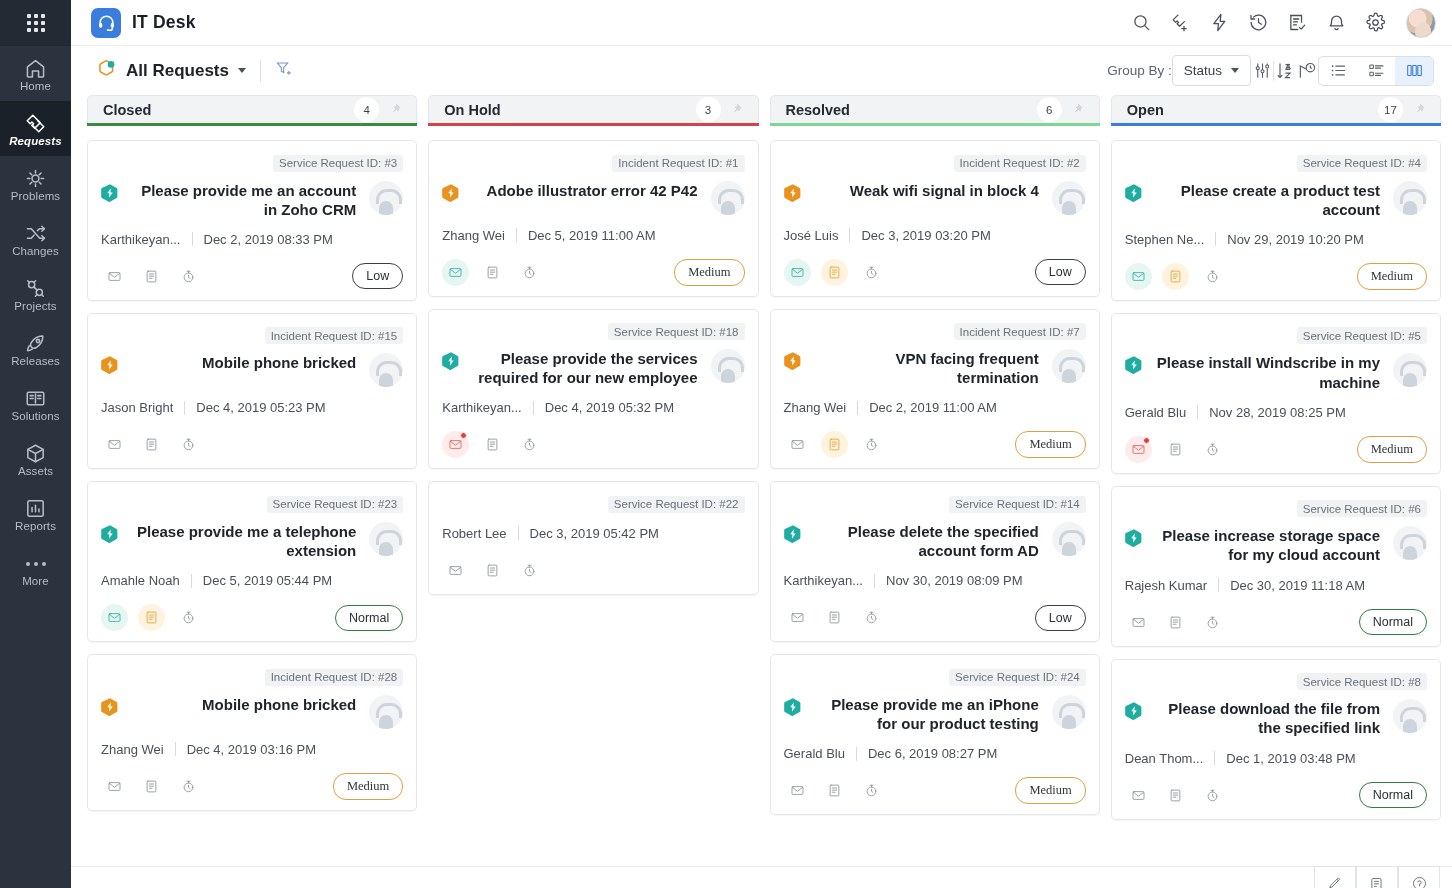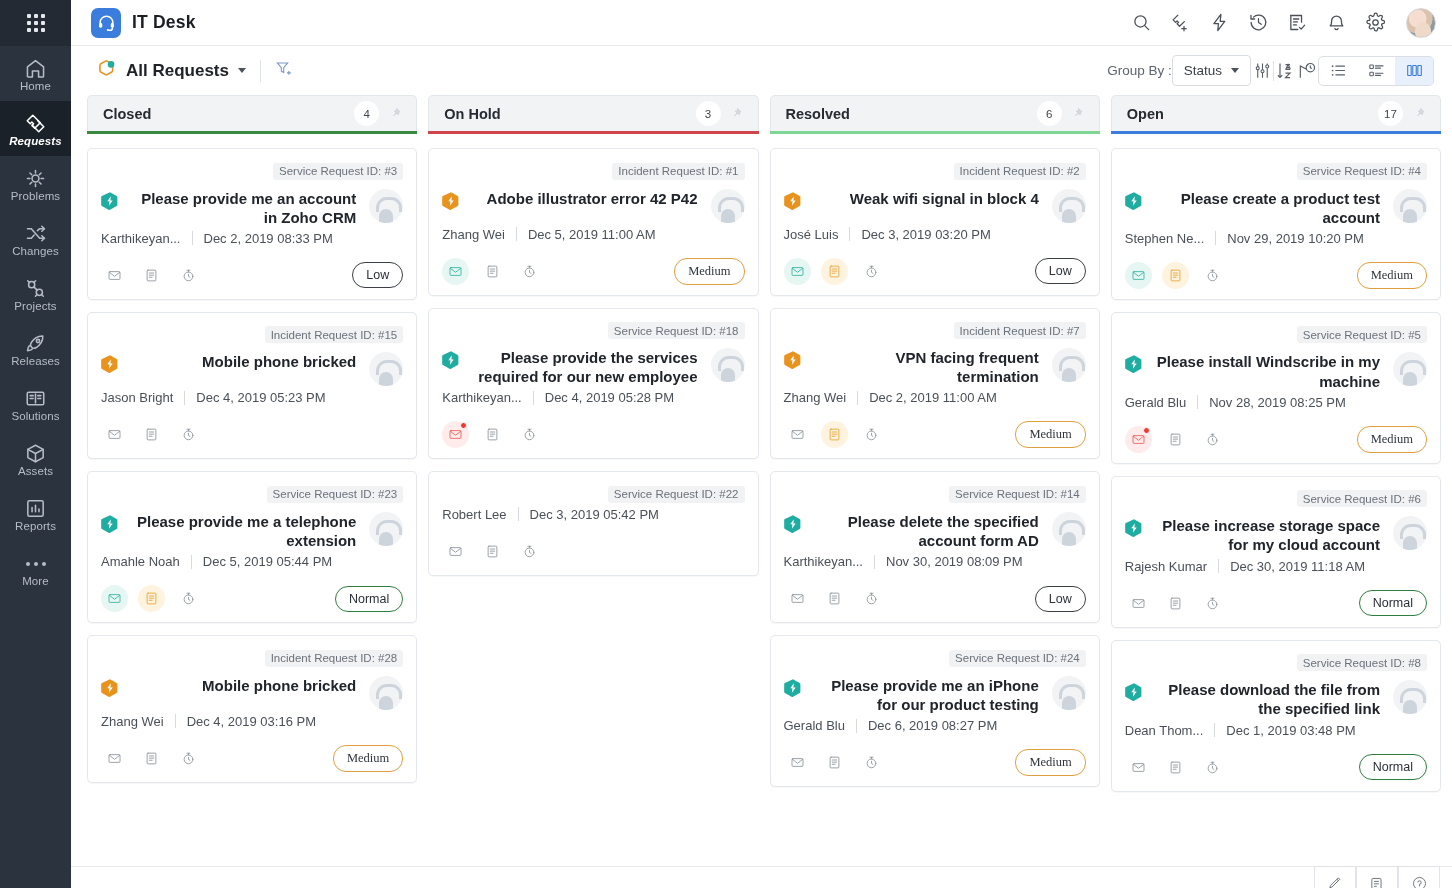--- a/index.html
+++ b/index.html
@@ -110,21 +110,21 @@
   
   #board {
     flex: 1; display: flex; gap: 11px;
     padding: 0 11px 0 16px; min-height: 0;
     background:#fff;
   }
   .column { flex: 1 1 0; min-width:0; display: flex; flex-direction: column; }
   .col-head {
     background: #f1f3f5; border: 1px solid #e3e6ea; border-bottom: none;
     border-radius: 5px 5px 0 0;
-    height: 36px; display: flex; align-items: center;
+    height: 28px; display: flex; align-items: center;
     padding: 0 11px 0 15px; position: relative;
   }
   .col-title { font-size: 14.5px; font-weight: bold; color: #262b32; }
   .col-count {
     margin-left: auto;
     width: 25px; height: 25px; border-radius: 50%; background: #fff;
     display: flex; align-items: center; justify-content: center;
     font-size: 11.5px; color: #3f454d;
   }
   .col-pin { margin-left: 11px; width: 15px; height: 15px; display:flex; align-items:center; justify-content:center; cursor:pointer; }
@@ -157,21 +157,21 @@
     background: #f1f3f5; position: relative; overflow: hidden;
   }
   .card-av::before {
     content:""; position:absolute; left:7px; top:8px; width:20px; height:12px;
     border: 3px solid #cdd4db; border-bottom: none; border-radius: 11px 11px 0 0;
   }
   .card-av::after {
     content:""; position:absolute; left:10px; top:20px; width:14px; height:14px;
     background:#cdd4db; border-radius: 7px 7px 0 0;
   }
-  .card-meta { margin-top: 4px; display: flex; align-items: center; font-size: 13px; color: #4a5058; }
+  .card-meta { margin-top: 13px; display: flex; align-items: center; font-size: 13px; color: #4a5058; }
   .meta-sep { width:1px; height:14px; background:#d7dbe0; margin: 0 11px; }
   .card-foot { margin-top: 16px; display: flex; align-items: center; }
   .foot-icons { display: flex; align-items: center; gap: 10px; }
   .fico {
     width: 27px; height: 27px; border-radius: 50%;
     display: flex; align-items: center; justify-content: center;
     position: relative; cursor: pointer;
   }
   .fico svg { stroke:#8e959d; fill:none; stroke-width:1.4; }
   .fico.teal { background:#e6f6f3; } .fico.teal svg { stroke:#37b3a0; }
@@ -666,21 +666,21 @@
                 <svg width="18" height="20" viewBox="0 0 20 22">
                   <path d="M10 1.2l7.4 4.3a1.6 1.6 0 0 1 .8 1.4v8.2a1.6 1.6 0 0 1-.8 1.4L10 20.8a1.6 1.6 0 0 1-1.6 0L1 16.5a1.6 1.6 0 0 1-.8-1.4V6.9A1.6 1.6 0 0 1 1 5.5z" fill="#1eada0"></path>
                   <path d="M11 5.6L7 11.4h2.4l-.6 4.8L13 10.4h-2.6z" fill="#ffffff"></path>
                 </svg>
               </span>
               <span class="card-title">Please provide the services required for our new employee</span>
               <span class="card-av"></span>
             </div><div class="card-meta">
               <span>Karthikeyan...</span>
               <span class="meta-sep"></span>
-              <span>Dec 4, 2019 05:28 PM</span>
+              <span>Dec 4, 2019 05:32 PM</span>
             </div><div class="card-foot">
               <div class="foot-icons">
                 <span class="fico red">
                   <svg width="15" height="15" viewBox="0 0 24 24" stroke-linecap="round" stroke-linejoin="round">
                     <rect x="3.2" y="5.8" width="17.6" height="12.4" rx="1.6"></rect>
                     <path d="M3.8 7l8.2 6.2L20.2 7"></path>
                   </svg>
                   <span class="dot"></span>
                 </span>
                 <span class="fico">

